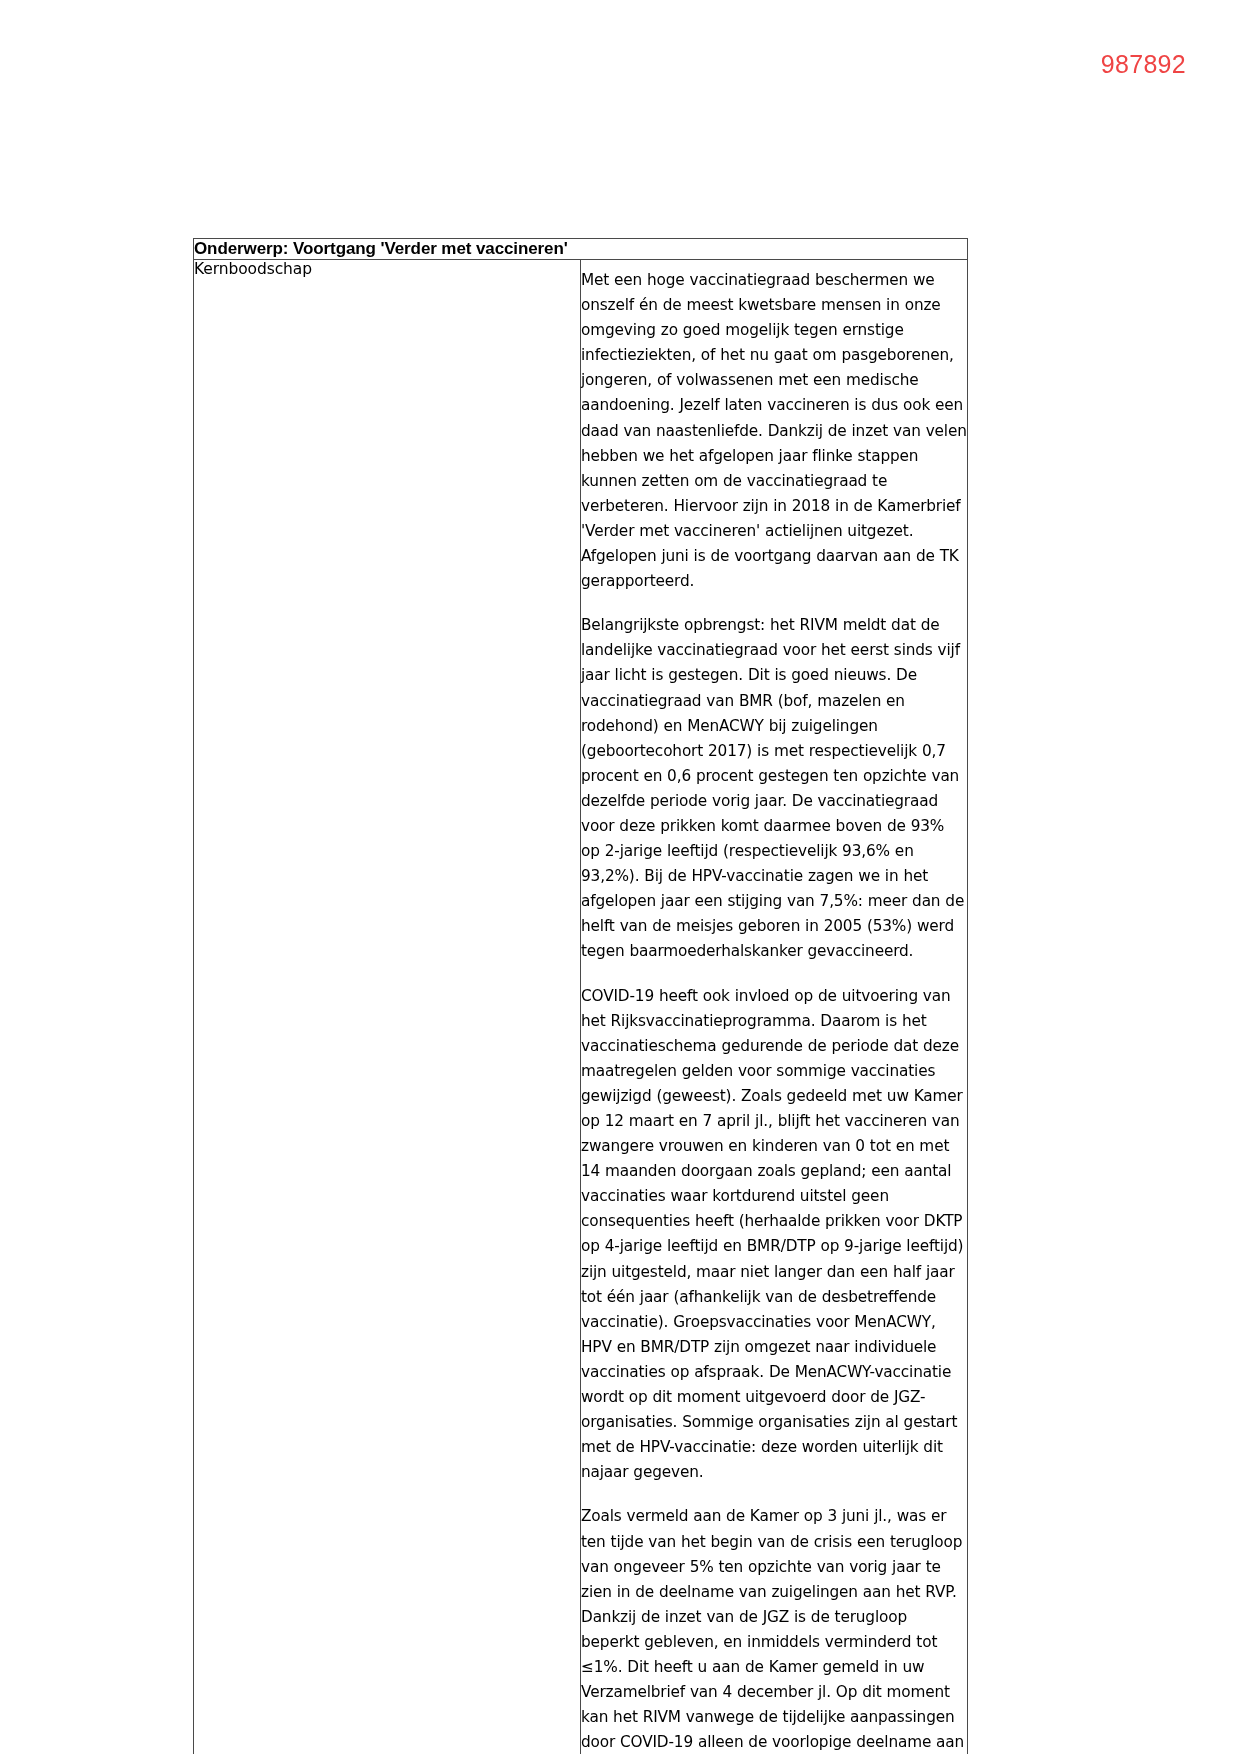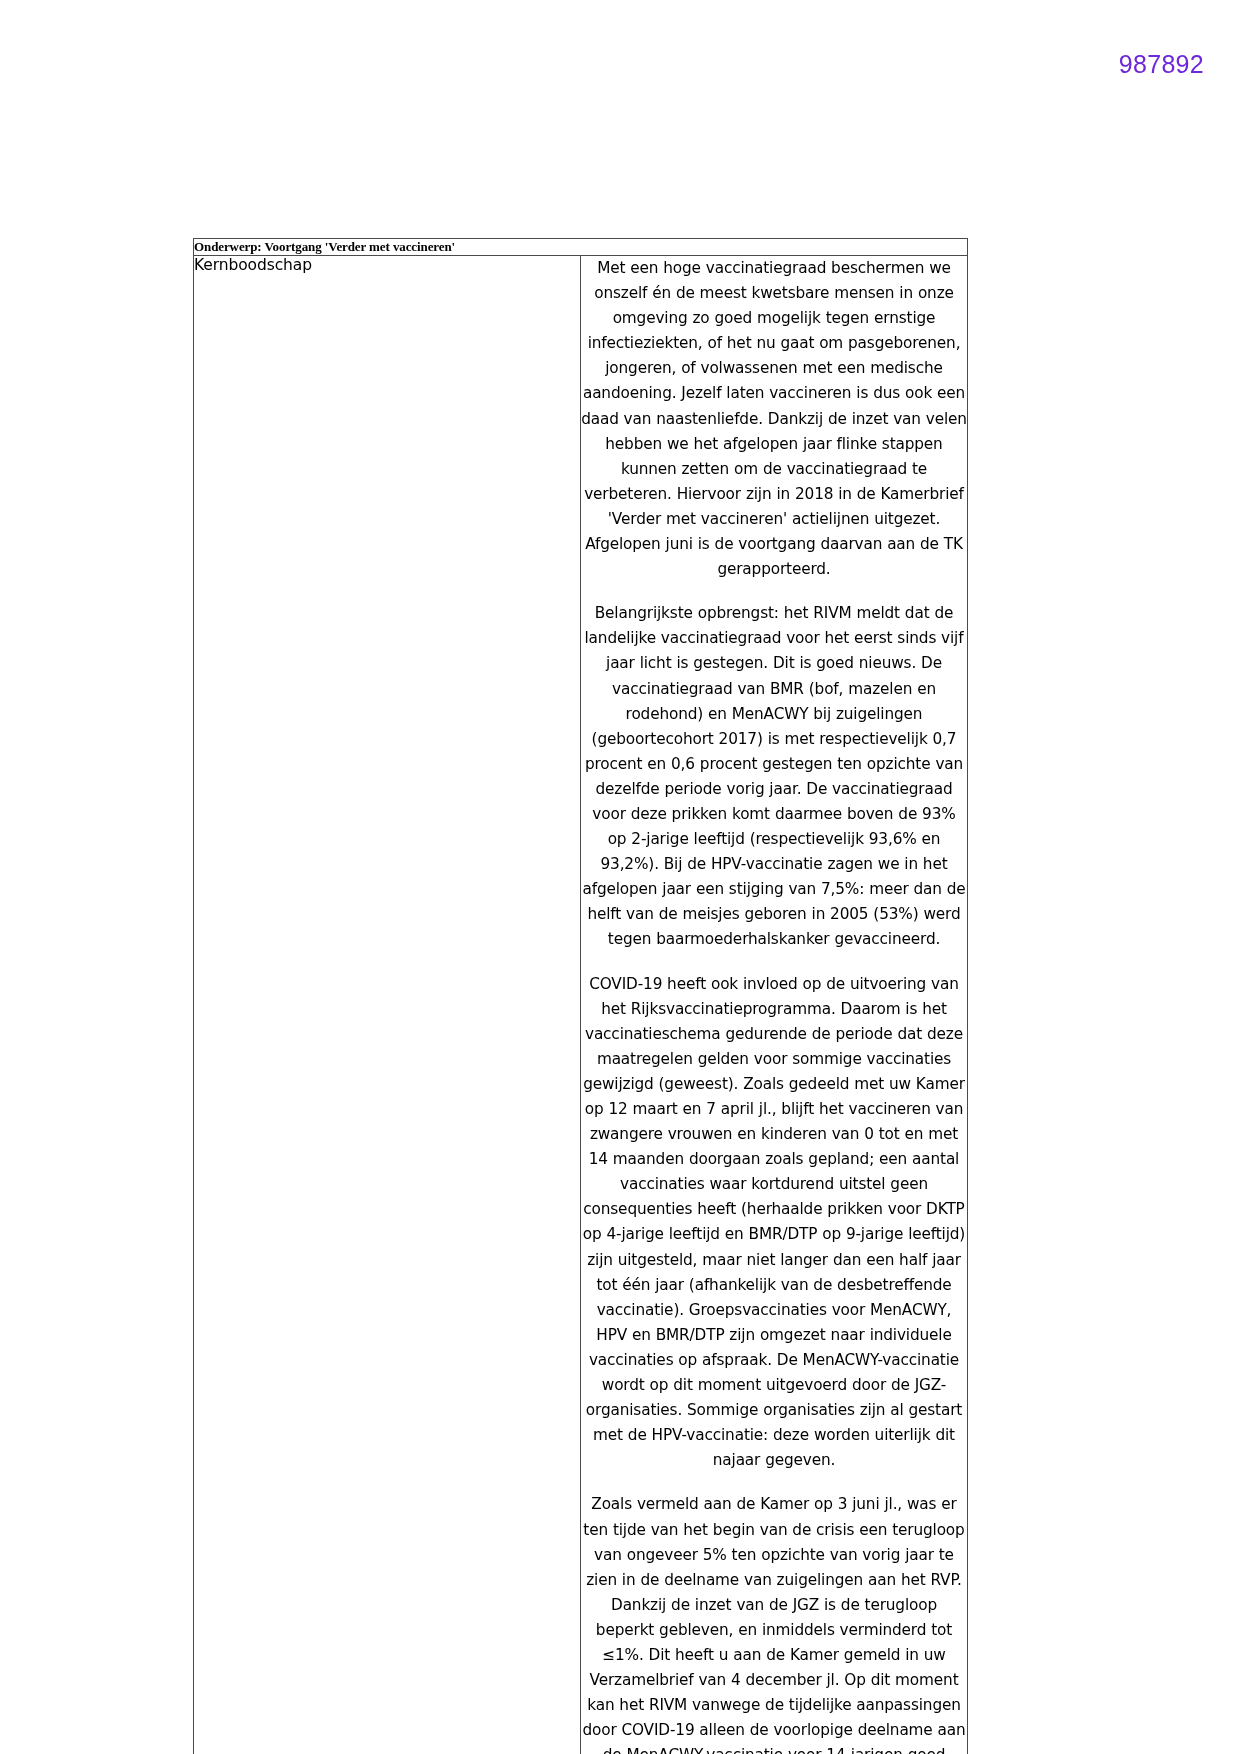--- a/index.html
+++ b/index.html
@@ -16,24 +16,24 @@
     position: relative;
     width: 1241px;
     height: 1754px;
     background: #ffffff;
     box-sizing: border-box;
     overflow: hidden;
   }
   .page-number {
     position: absolute;
     top: 50px;
-    right: 37px;
+    right: 55px;
     font-size: 25px;
     letter-spacing: 0.3px;
-    color: #6d28d9;
+    color: #ef4444;
     font-family: "Liberation Sans", sans-serif;
   }
   .doc-title {
     position: absolute;
     top: 192px;
     left: 0;
     right: 0;
     text-align: center;
     font-size: 23px;
     font-weight: bold;
@@ -48,40 +48,40 @@
     border-collapse: collapse;
     table-layout: fixed;
   }
   .factsheet-table td {
     border: 1px solid #4a4a4a;
     vertical-align: top;
     padding: 0;
   }
   .subject-cell {
     padding: 4px 7px 5px 7px;
-    font-size: 13px;
+    font-size: 17px;
     font-weight: bold;
     letter-spacing: -0.1px;
-    font-family: Liberation Serif, serif;
+    font-family: Liberation Sans, sans-serif;
   }
   .label-cell {
     width: 155px;
     padding: 7px 6px 8px 8px;
     font-size: 15.5px;
     font-family: "DejaVu Sans", sans-serif;
     letter-spacing: -0.1px;
   }
   .body-cell {
     padding: 7px 16px 10px 10px;
   }
   .body-cell p {
-    margin: 0 0 19px 0;
+    margin: 8px 0 19px 0;
     font-size: 15.3px;
     line-height: 25.1px;
-    text-align: center;
+    text-align: left;
     letter-spacing: -0.15px;
     font-family: "DejaVu Sans", sans-serif;
     word-spacing: 0.2px;
   }
   .body-cell p:last-child {
     margin-bottom: 0;
   }
 </style>
 </head>
 <body>

